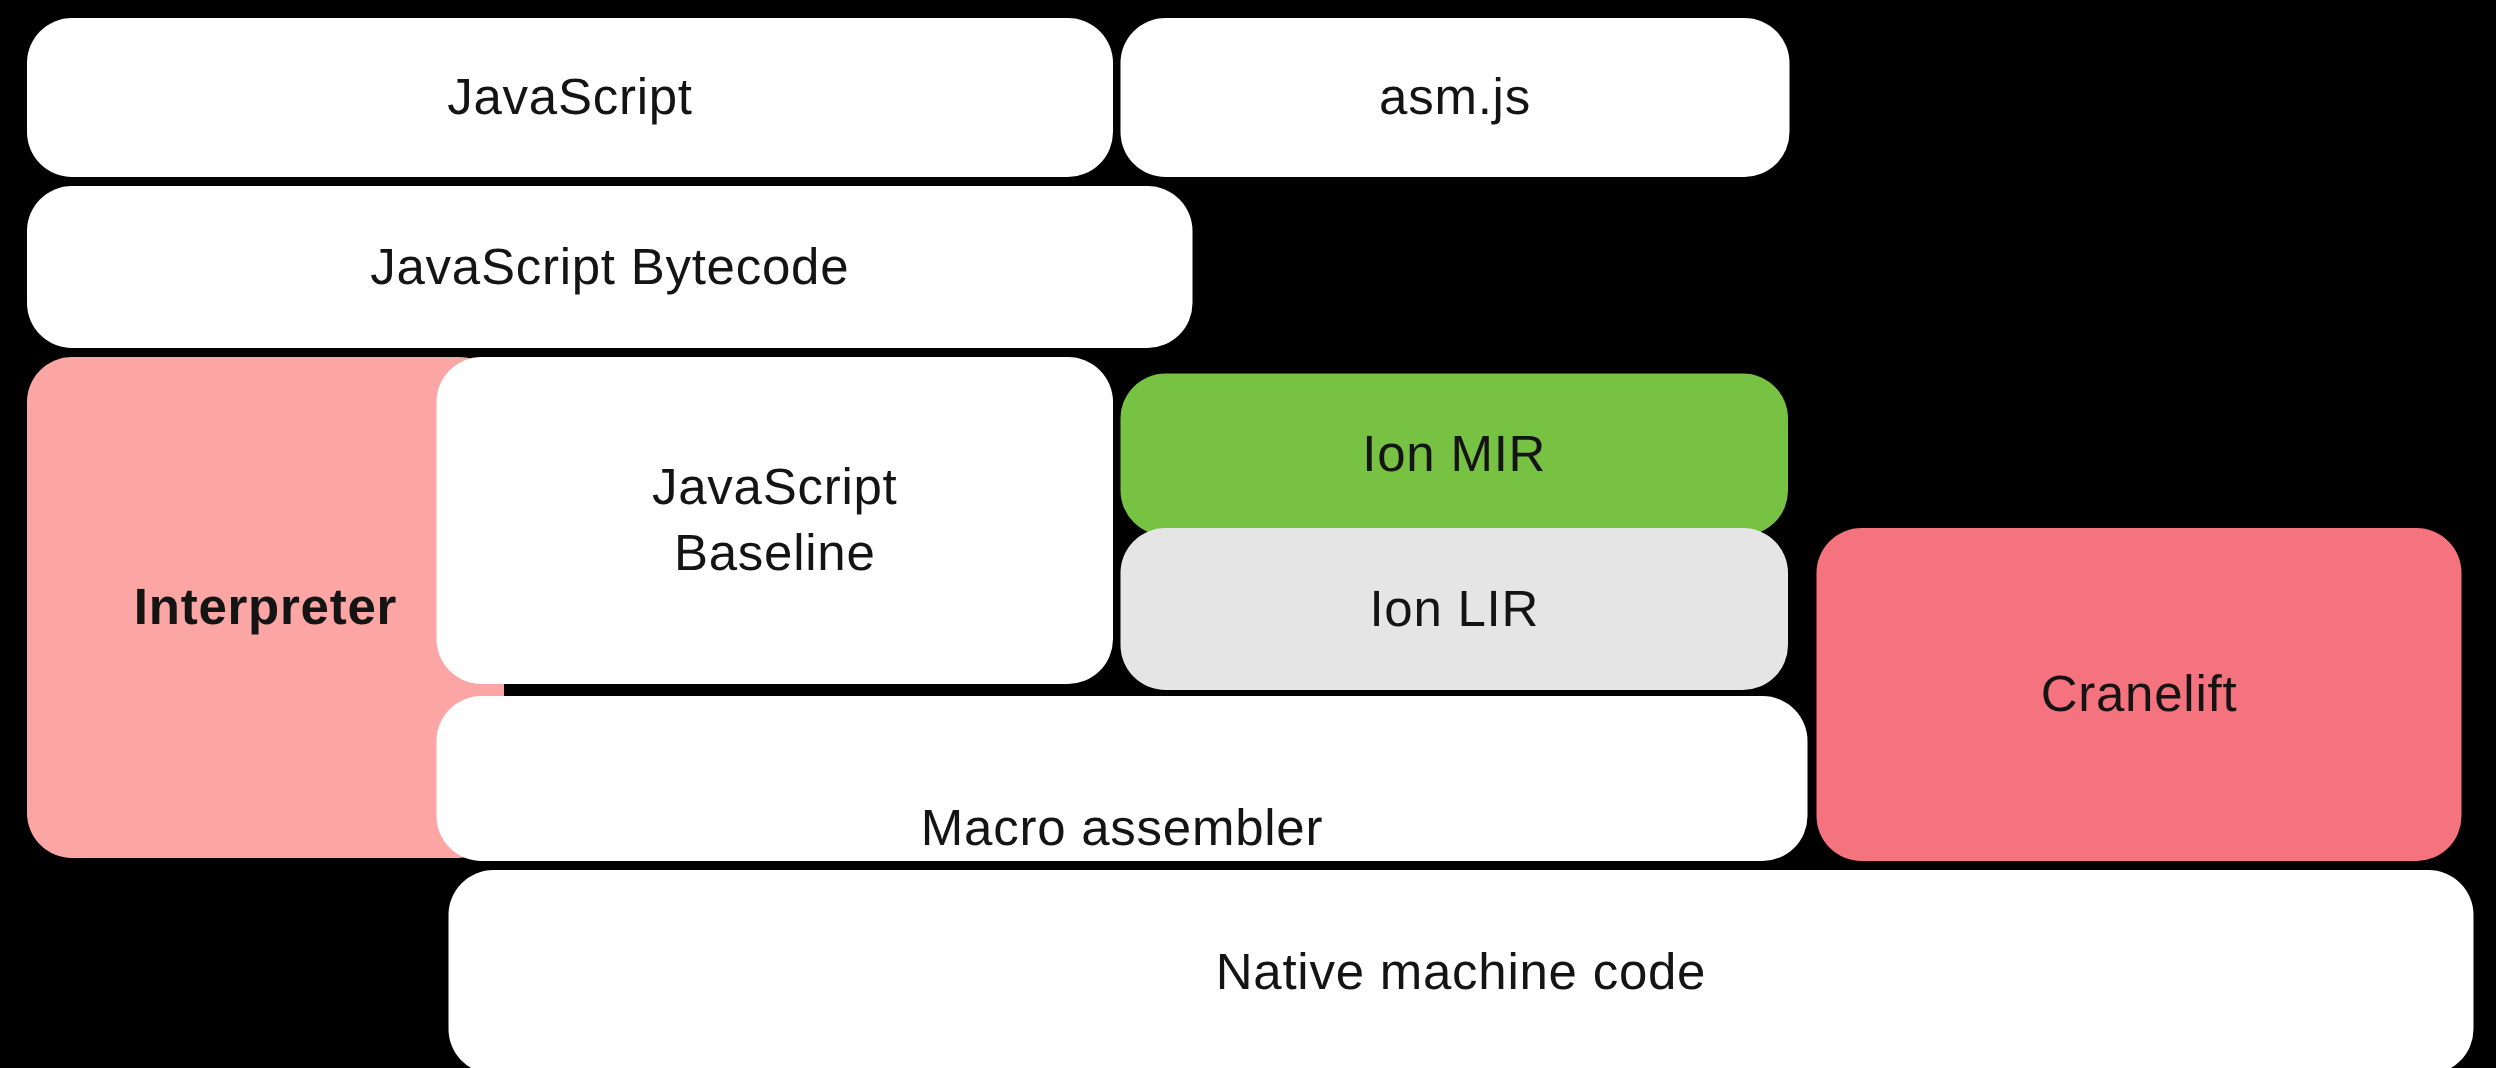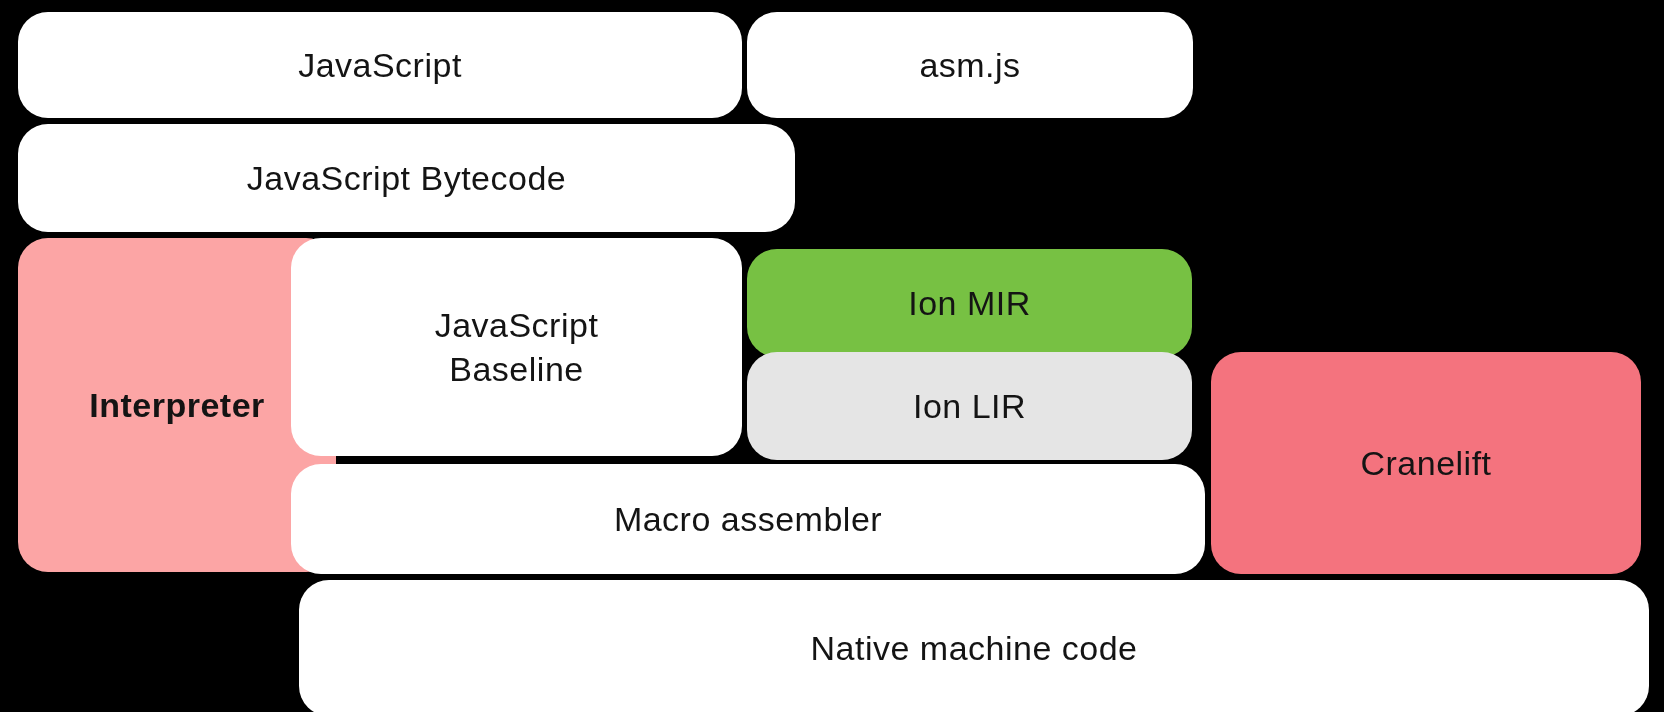--- a/index.html
+++ b/index.html
@@ -52,19 +52,19 @@
     </div>
     <div class="box" style="left: 747px; top: 238px; width: 445px; height: 108px; background: rgb(119, 193, 67); color: rgb(20, 20, 20); margin-top: 11px;">
       <span>Ion MIR</span>
     </div>
     <div class="box" style="left: 747px; top: 352px; width: 445px; height: 108px; background: #e5e5e5; color: rgb(20, 20, 20);">
       <span>Ion LIR</span>
     </div>
     <div class="box" style="left: 1211px; top: 352px; width: 430px; height: 222px; background: rgb(244, 115, 126); color: rgb(20, 20, 20);">
       <span>Cranelift</span>
     </div>
-    <div class="box" style="left: 291px; top: 464px; width: 914px; height: 110px; background: rgb(255, 255, 255); color: rgb(20, 20, 20);">
+    <div class="box" style="left: 291px; top: 464px; width: 914px; height: 110px; background: rgb(255, 255, 255); color: rgb(20, 20, 20); align-items: flex-end;">
       <span>Macro assembler</span>
     </div>
     <div class="box" style="left: 299px; top: 580px; width: 1350px; height: 136px; background: rgb(255, 255, 255); color: rgb(20, 20, 20);">
       <span>Native machine code</span>
     </div>
   </div>
 
 </body></html>

